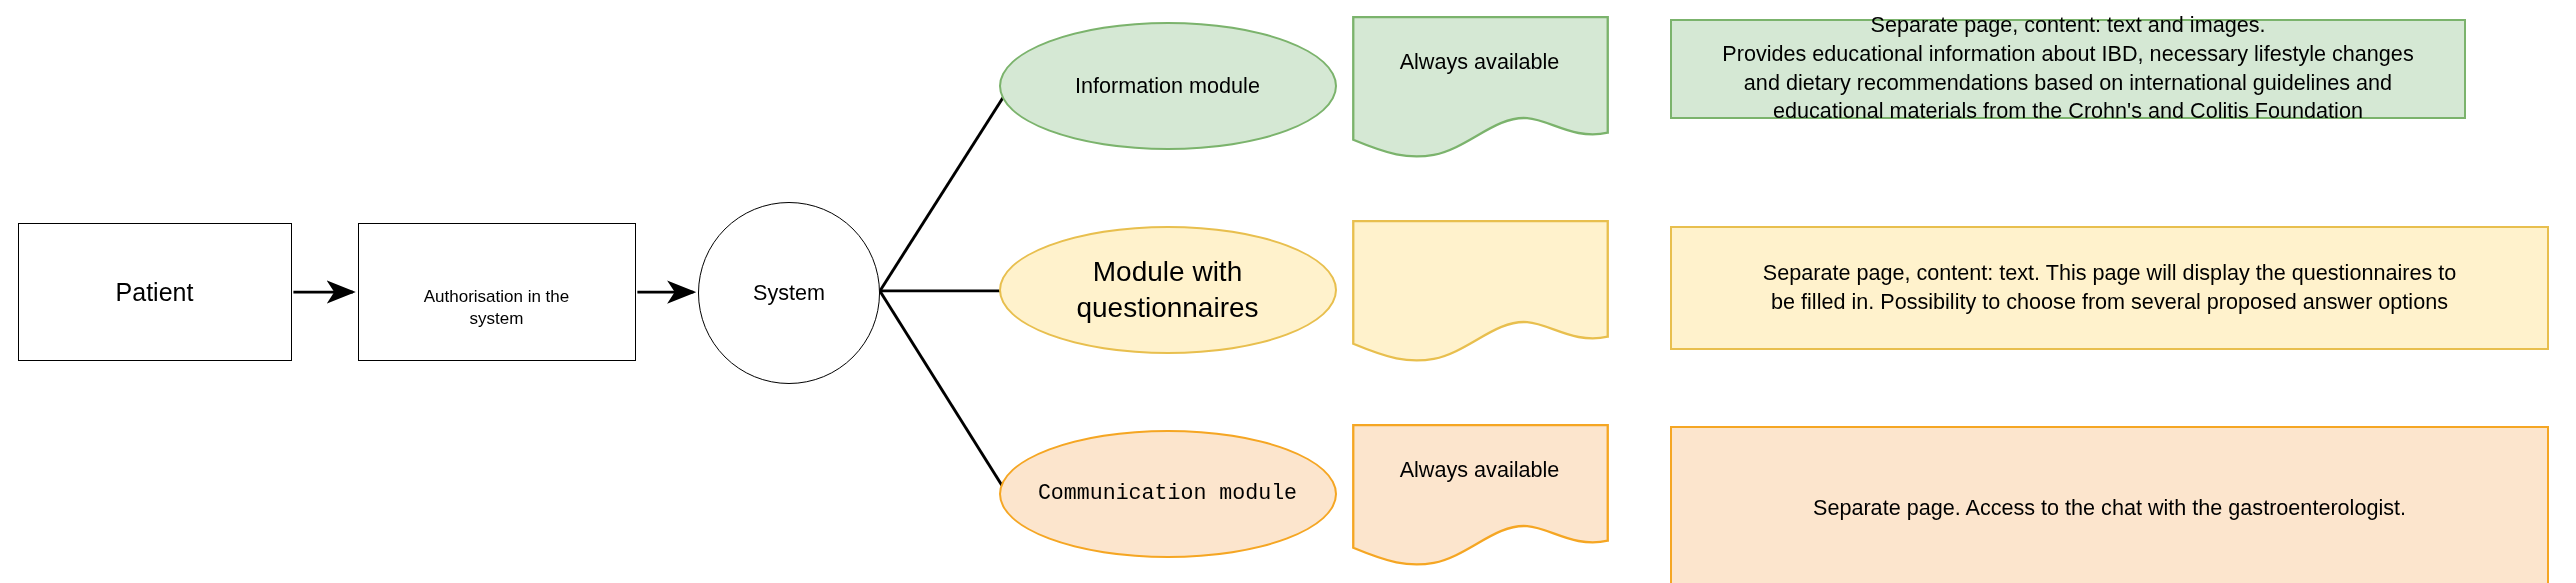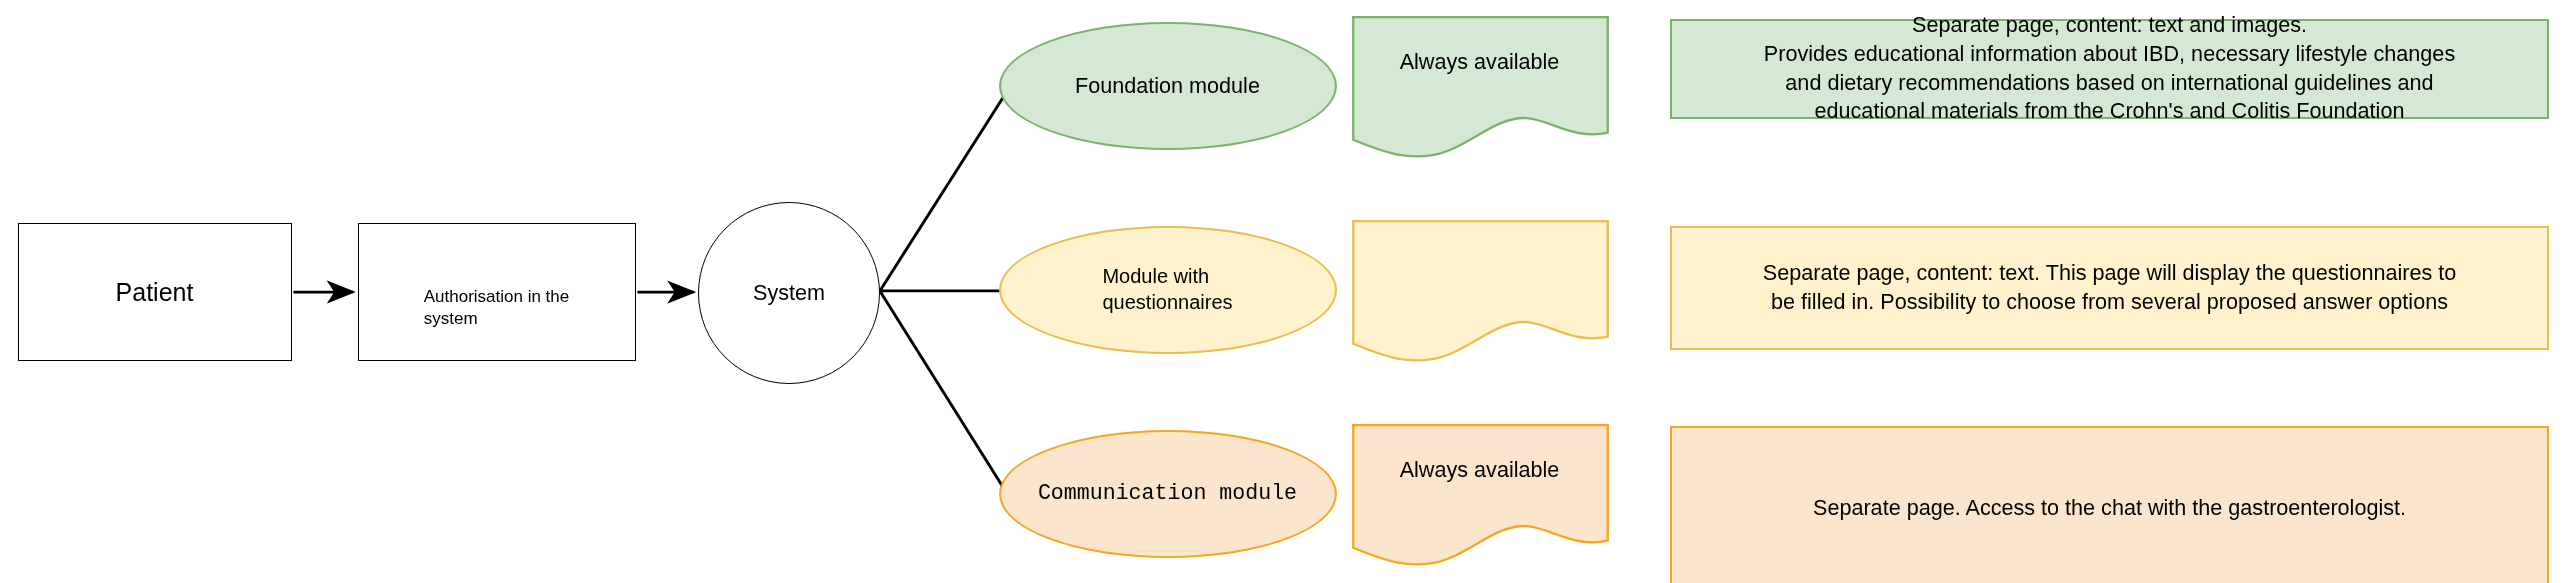--- a/index.html
+++ b/index.html
@@ -24,21 +24,21 @@
     top: 0;
     width: 2576px;
     height: 583px;
     pointer-events: none;
   }
   .node-label {
     position: absolute;
     display: flex;
     align-items: center;
     justify-content: center;
-    text-align: left;
+    text-align: center;
     line-height: 1.28;
     white-space: pre-line;
     pointer-events: none;
   }
 
   
   .proc-box {
     position: absolute;
     background: #ffffff;
     border: 1.2px solid #000000;
@@ -67,21 +67,21 @@
     border-radius: 50%;
     box-sizing: border-box;
     border-width: 2.3px;
     border-style: solid;
   }
   #info-ellipse  { left: 999px; top: 22px;  width: 338px; height: 128px; }
   #quest-ellipse { left: 999px; top: 226px; width: 338px; height: 128px; }
   #comm-ellipse  { left: 999px; top: 430px; width: 338px; height: 128px; }
 
   #info-ellipse-label  { left: 1016px; top: 22px;  width: 303px; height: 128px; font-size: 21.6px; }
-  #quest-ellipse-label { left: 1016px; top: 226px; width: 303px; height: 128px; font-size: 20px; }
+  #quest-ellipse-label { left: 1016px; top: 226px; width: 303px; height: 128px; font-size: 28px; }
   #comm-ellipse-label  { left: 1016px; top: 430px; width: 303px; height: 128px; font-size: 21.6px; font-family: Liberation Mono, monospace; }
 
   
   .doc-shape {
     position: absolute;
     width: 257px;
     height: 143px;
   }
   #info-doc  { left: 1352px; top: 16.3px;  }
   #quest-doc { left: 1352px; top: 220px; }
@@ -99,21 +99,21 @@
     border-style: solid;
     display: flex;
     align-items: center;
     justify-content: center;
     text-align: center;
     white-space: pre-line;
     line-height: 1.33;
     font-size: 21.6px;
     padding: 0 8.2px;
   }
-  #info-desc  { left: 1670px; top: 18.7px;  width: 879px; height: 100px; }
+  #info-desc  { left: 1670px; top: 18.7px;  width: 796px; height: 100px; }
   #quest-desc { left: 1670px; top: 226px; width: 879px; height: 124px; }
   #comm-desc  { left: 1670px; top: 426px; width: 879px; height: 165px; }
 </style>
 </head>
 <body>
 
 <div id="canvas">
 
   <svg class="svg-layer" viewBox="0 0 4416 1000" xmlns="http://www.w3.org/2000/svg">
     <defs>
@@ -137,21 +137,21 @@
   <div class="node-label" id="patient-label">Patient</div>
 
   <div class="proc-box" id="auth-box"></div>
   <div class="node-label" id="auth-label">Authorisation in the
 system</div>
 
   <div id="system-circle"></div>
   <div class="node-label" id="system-label">System</div>
 
   <div class="module-ellipse" id="info-ellipse" style="background: rgb(213, 232, 212); border-color: rgb(123, 179, 108);"></div>
-  <div class="node-label" id="info-ellipse-label">Foundation module</div>
+  <div class="node-label" id="info-ellipse-label">Information module</div>
 
   <svg class="doc-shape" id="info-doc" viewBox="0 0 440 245" xmlns="http://www.w3.org/2000/svg">
     <path d="M2,2 L438,2 L438,200 C380,213 340,178 300,175 C245,171 200,226 140,238 C95,246 60,236 2,212 Z" fill="#d5e8d4" stroke="#7bb36c" stroke-width="4"></path>
   </svg>
   <div class="node-label" id="info-doc-label">Always available</div>
 
   <div class="desc-panel" id="info-desc" style="background: rgb(213, 232, 212); border-color: rgb(123, 179, 108);">Separate page, content: text and images.
 Provides educational information about IBD, necessary lifestyle changes
 and dietary recommendations based on international guidelines and
 educational materials from the Crohn's and Colitis Foundation</div>

